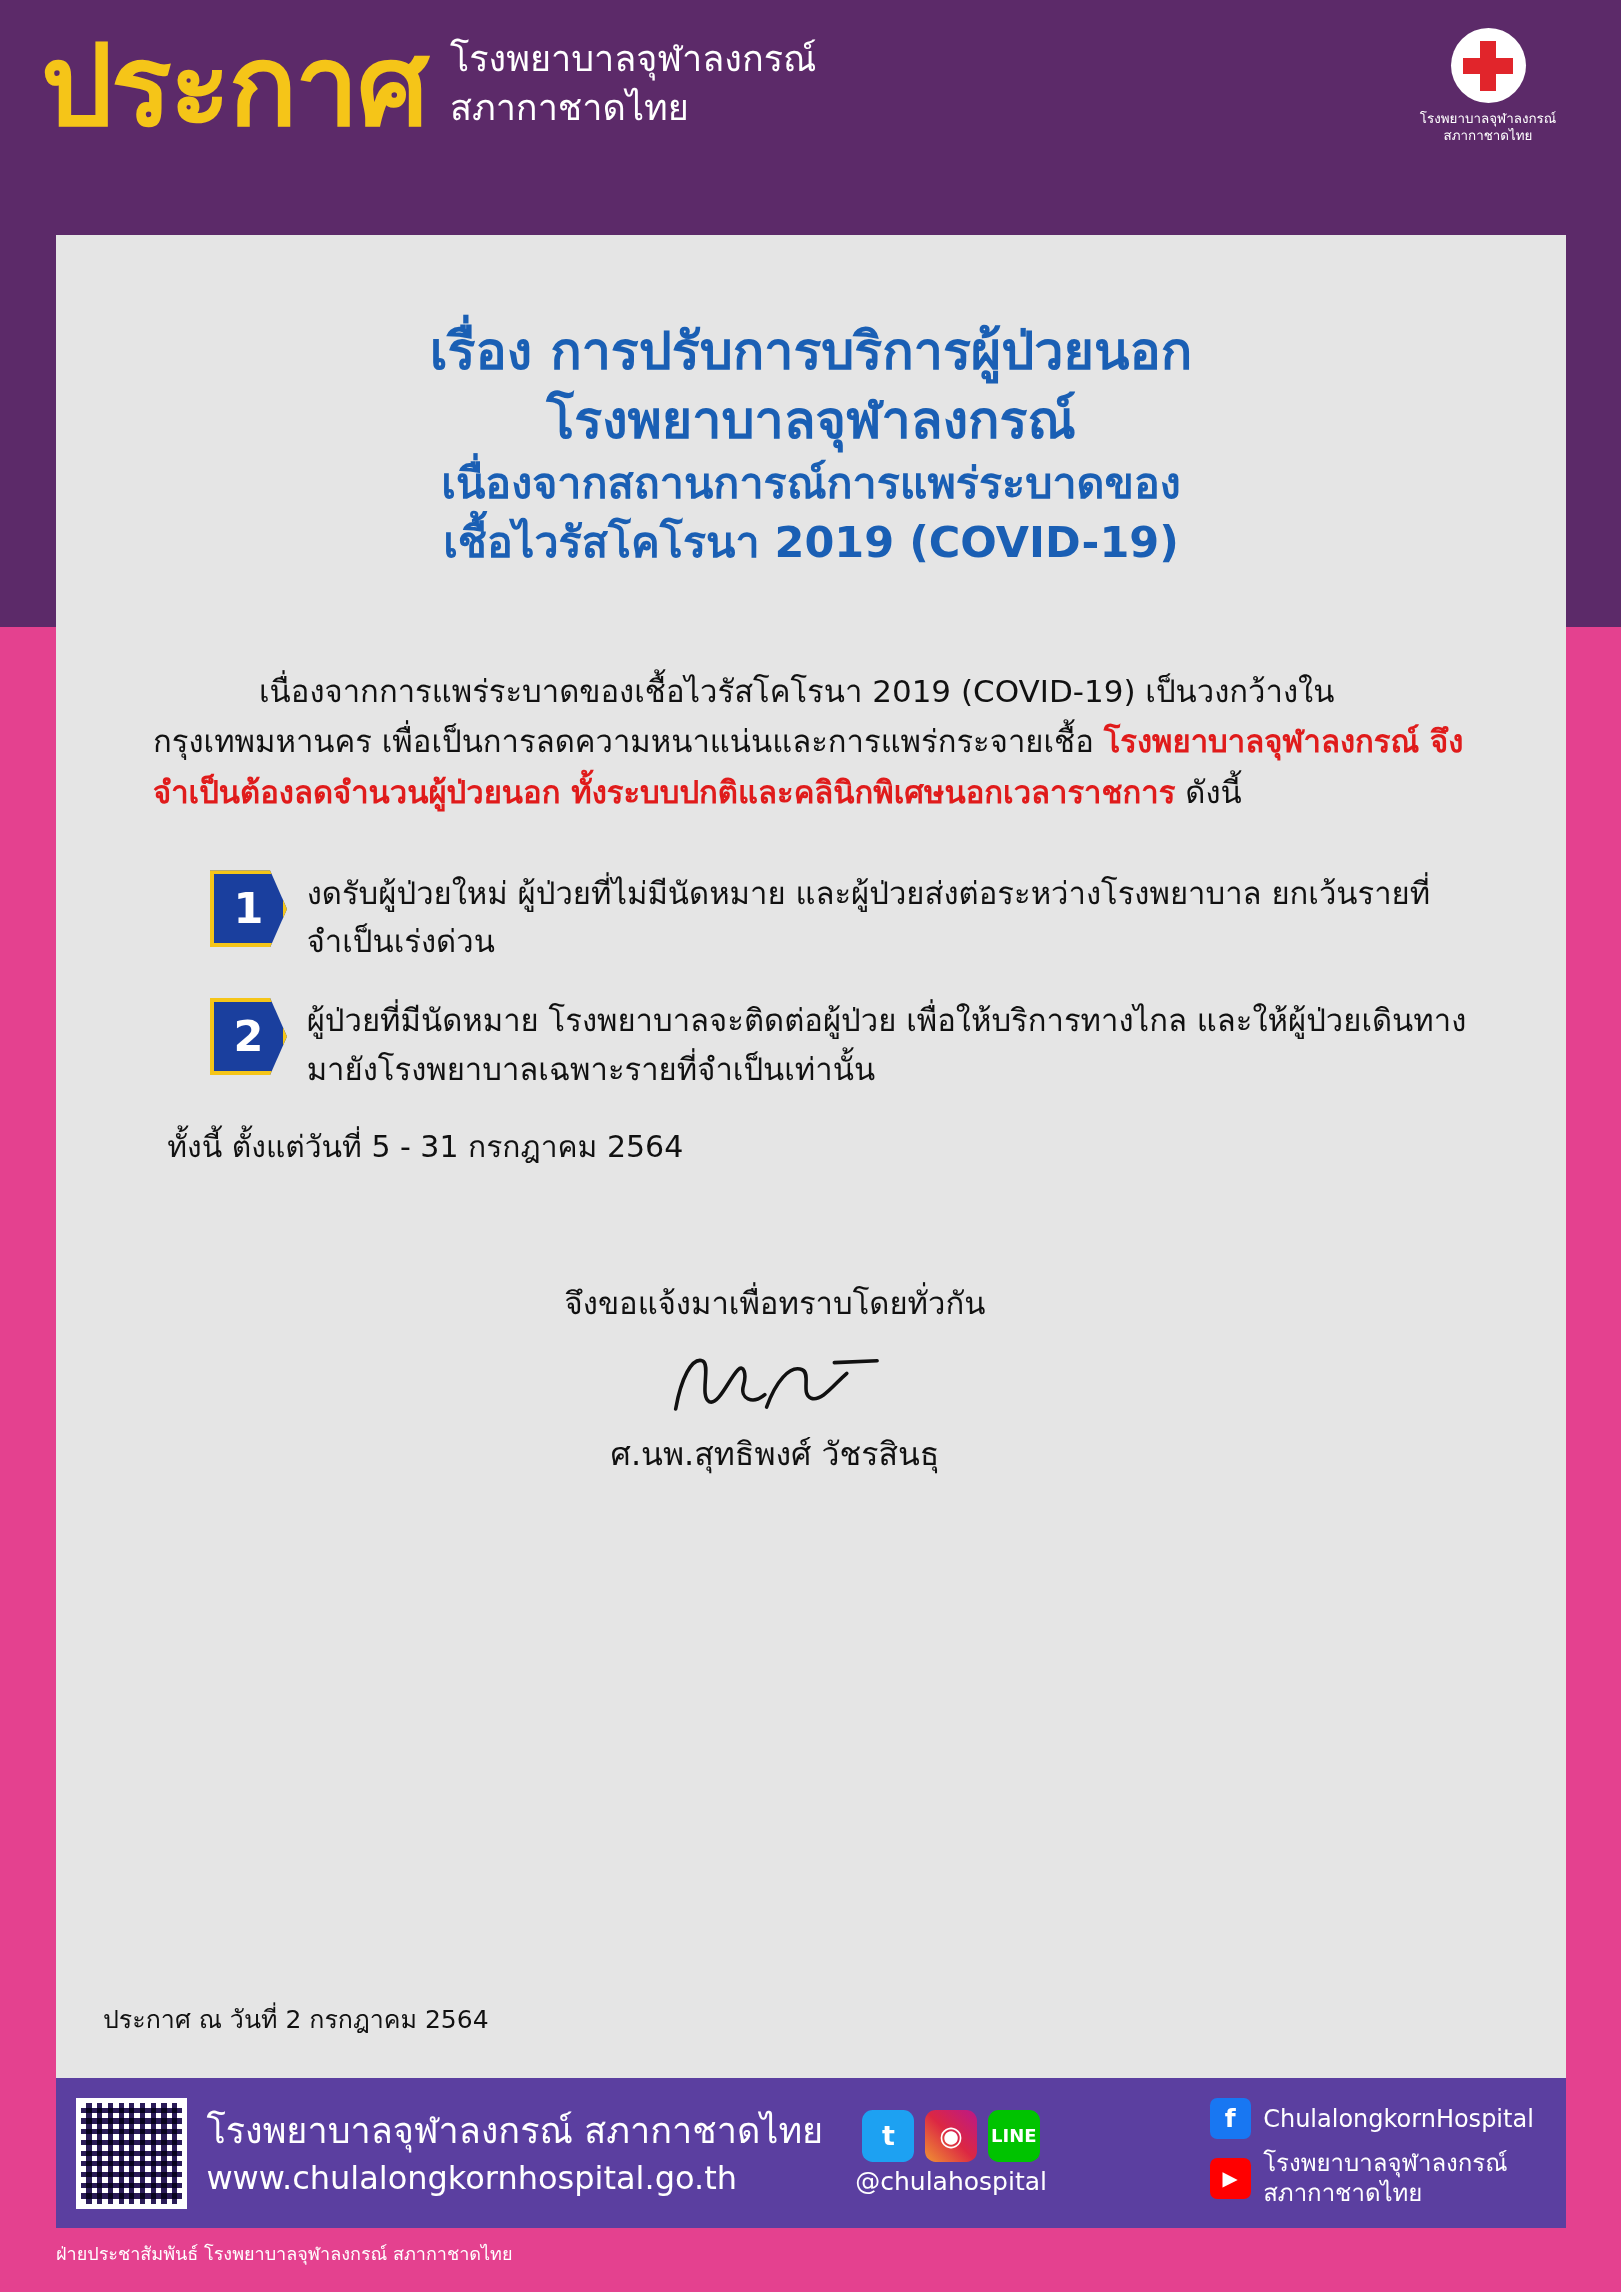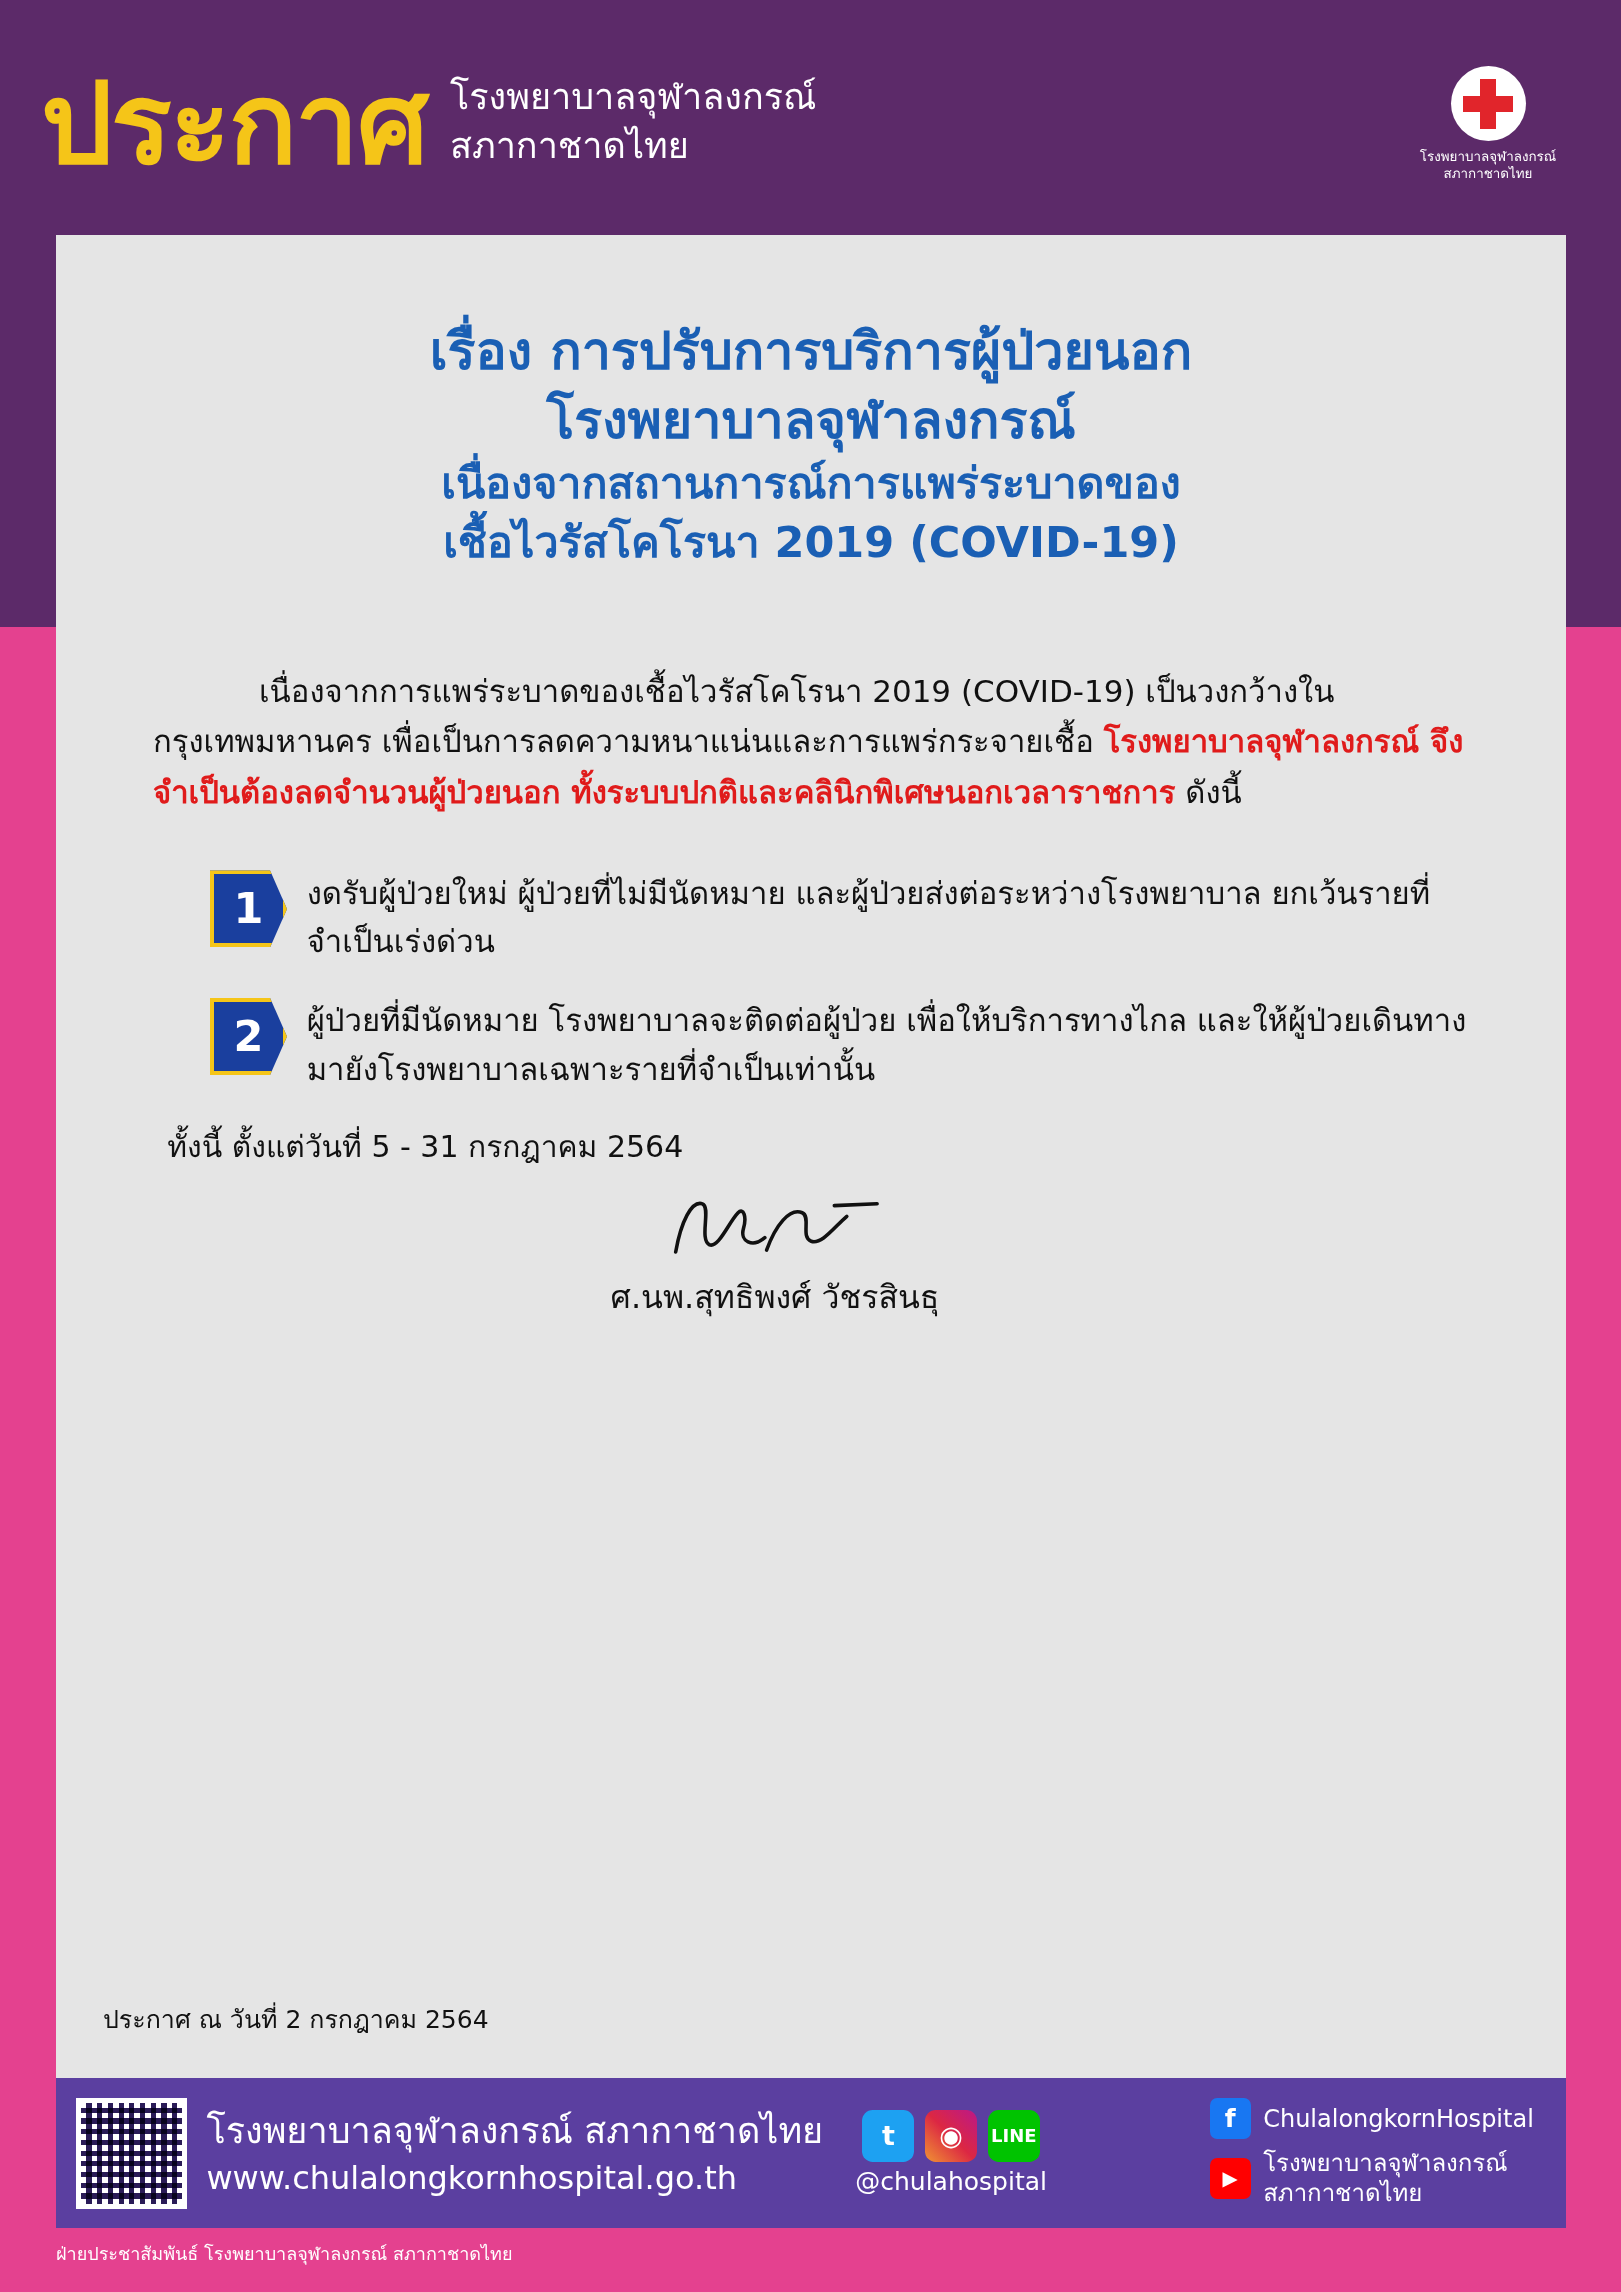--- a/index.html
+++ b/index.html
@@ -44,21 +44,20 @@
   
   .header-inner {
     position: absolute;
     top: 0; left: 0;
     width: 1621px;
     height: 173px;
     display: flex;
     align-items: center;
     padding: 0 41px;
     box-sizing: border-box;
-    margin-top: 38px;
   }
   .announce-word {
     font-size: 113px;
     font-weight: 700;
     color: #f5c518;
     letter-spacing: -1.8px;
     line-height: 1;
     margin-right: 23px;
     white-space: nowrap;
   }
@@ -362,20 +361,21 @@
           <div class="item-text">งดรับผู้ป่วยใหม่ ผู้ป่วยที่ไม่มีนัดหมาย และผู้ป่วยส่งต่อระหว่างโรงพยาบาล ยกเว้นรายที่จำเป็นเร่งด่วน</div>
         </div>
         <div class="item">
           <div class="badge">2</div>
           <div class="item-text">ผู้ป่วยที่มีนัดหมาย โรงพยาบาลจะติดต่อผู้ป่วย เพื่อให้บริการทางไกล และให้ผู้ป่วยเดินทางมายังโรงพยาบาลเฉพาะรายที่จำเป็นเท่านั้น</div>
         </div>
       </div>
 
       <div class="date-line">ทั้งนี้  ตั้งแต่วันที่  5 - 31 กรกฎาคม 2564</div>
 
+      <div class="closing">จึงขอแจ้งมาเพื่อทราบโดยทั่วกัน</div>
 
       <div class="sign-area">
         <div class="signature">
           <svg width="233" height="82" viewBox="0 0 260 92" aria-hidden="true">
             <path d="M18 74 C24 40, 36 16, 48 20 C58 24, 44 60, 56 66 C66 70, 78 40, 88 30 C94 24, 98 34, 94 48 C90 62, 104 70, 118 58" fill="none" stroke="#111" stroke-width="4" stroke-linecap="round"></path>
             <path d="M120 72 C130 44, 146 24, 160 30 C170 34, 158 58, 170 62 C182 66, 196 46, 210 34" fill="none" stroke="#111" stroke-width="4" stroke-linecap="round"></path>
             <path d="M196 22 L244 20" fill="none" stroke="#111" stroke-width="4" stroke-linecap="round"></path>
           </svg>
         </div>
         <div class="sig-name">ศ.นพ.สุทธิพงศ์ วัชรสินธุ</div>

